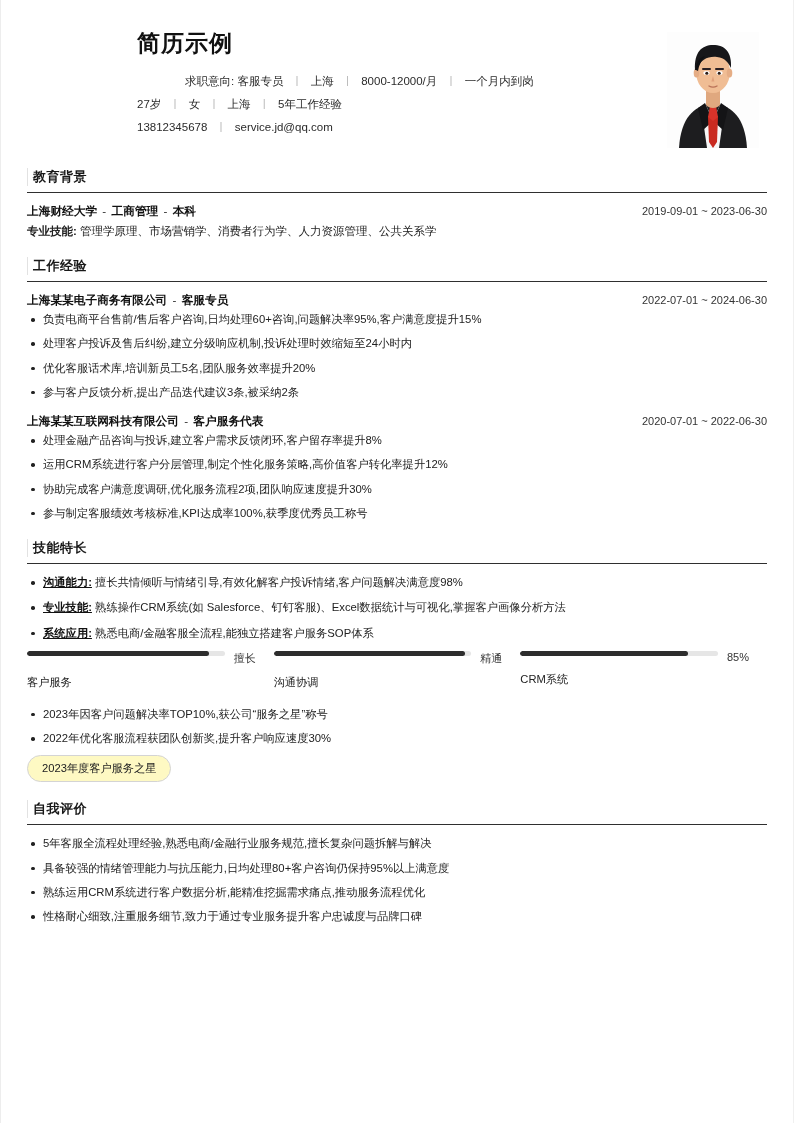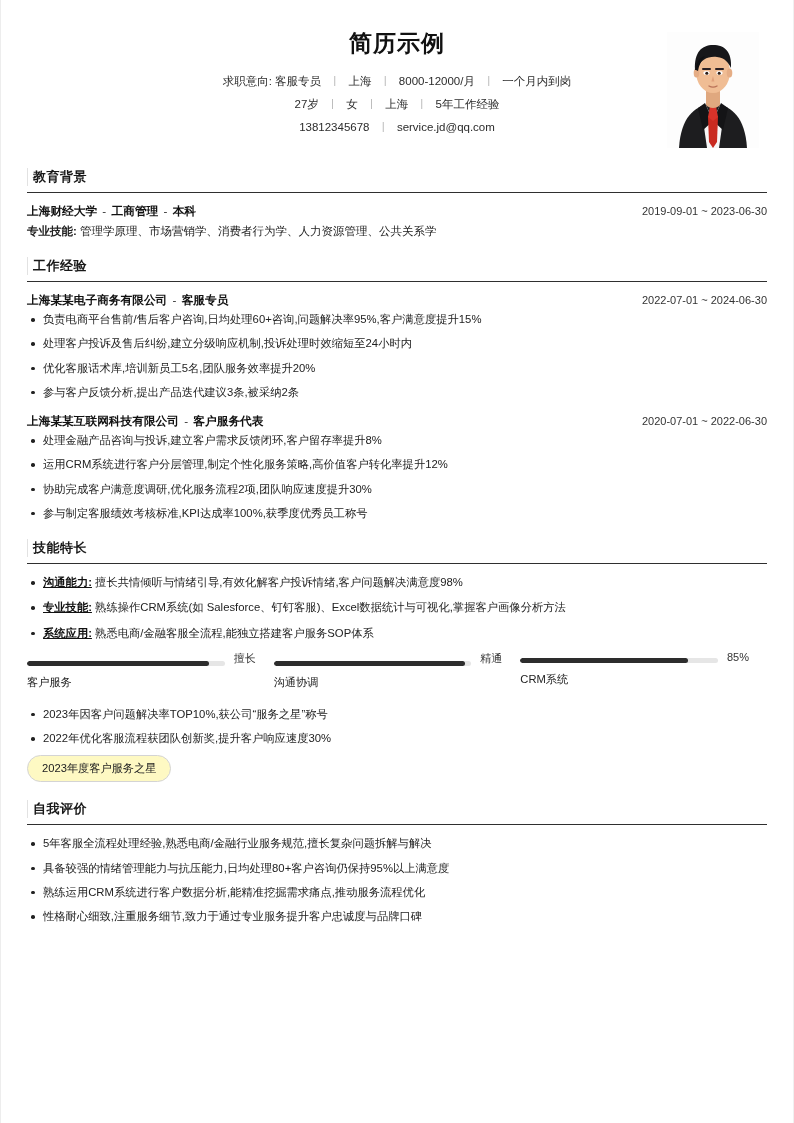--- a/index.html
+++ b/index.html
@@ -22,21 +22,21 @@
   .inner {
     padding: 18px 26px 0 26px;
   }
 
   
   .header {
     position: relative;
     min-height: 122px;
   }
   .header-center {
-    text-align: center;
+    text-align: left;
     padding: 0 110px;
   }
   .resume-title {
     font-size: 23px;
     font-weight: bold;
     letter-spacing: 1px;
     margin: 10px 0 16px 0;
     color: #111;
   }
   .meta-line {
@@ -46,21 +46,21 @@
     margin-bottom: 11px;
     white-space: nowrap;
   }
   .meta-line .sep {
     display: inline-block;
     color: #b9b9b9;
     margin: 0 9px;
     font-weight: 300;
     transform: translateY(-1px);
   }
-  .meta-label { color: #2b2b2b; }
+  .meta-label { color: #2b2b2b; margin-left: 48px; }
   .avatar {
     position: absolute;
     right: 8px;
     top: 4px;
     width: 92px;
     height: 116px;
     overflow: hidden;
     background: #fdfdfd;
   }
   .avatar svg { display: block; }
@@ -162,21 +162,21 @@
     margin-top: 10px;
     margin-bottom: 2px;
   }
   .skillbar {
     flex: 1 1 0;
     padding-right: 18px;
     box-sizing: border-box;
   }
   .bar-row {
     display: flex;
-    align-items: flex-end;
+    align-items: flex-start;
     gap: 9px;
   }
   .bar-track {
     flex: 1 1 auto;
     height: 5px;
     background: #e6e6e6;
     border-radius: 3px;
     overflow: hidden;
   }
   .bar-fill {

